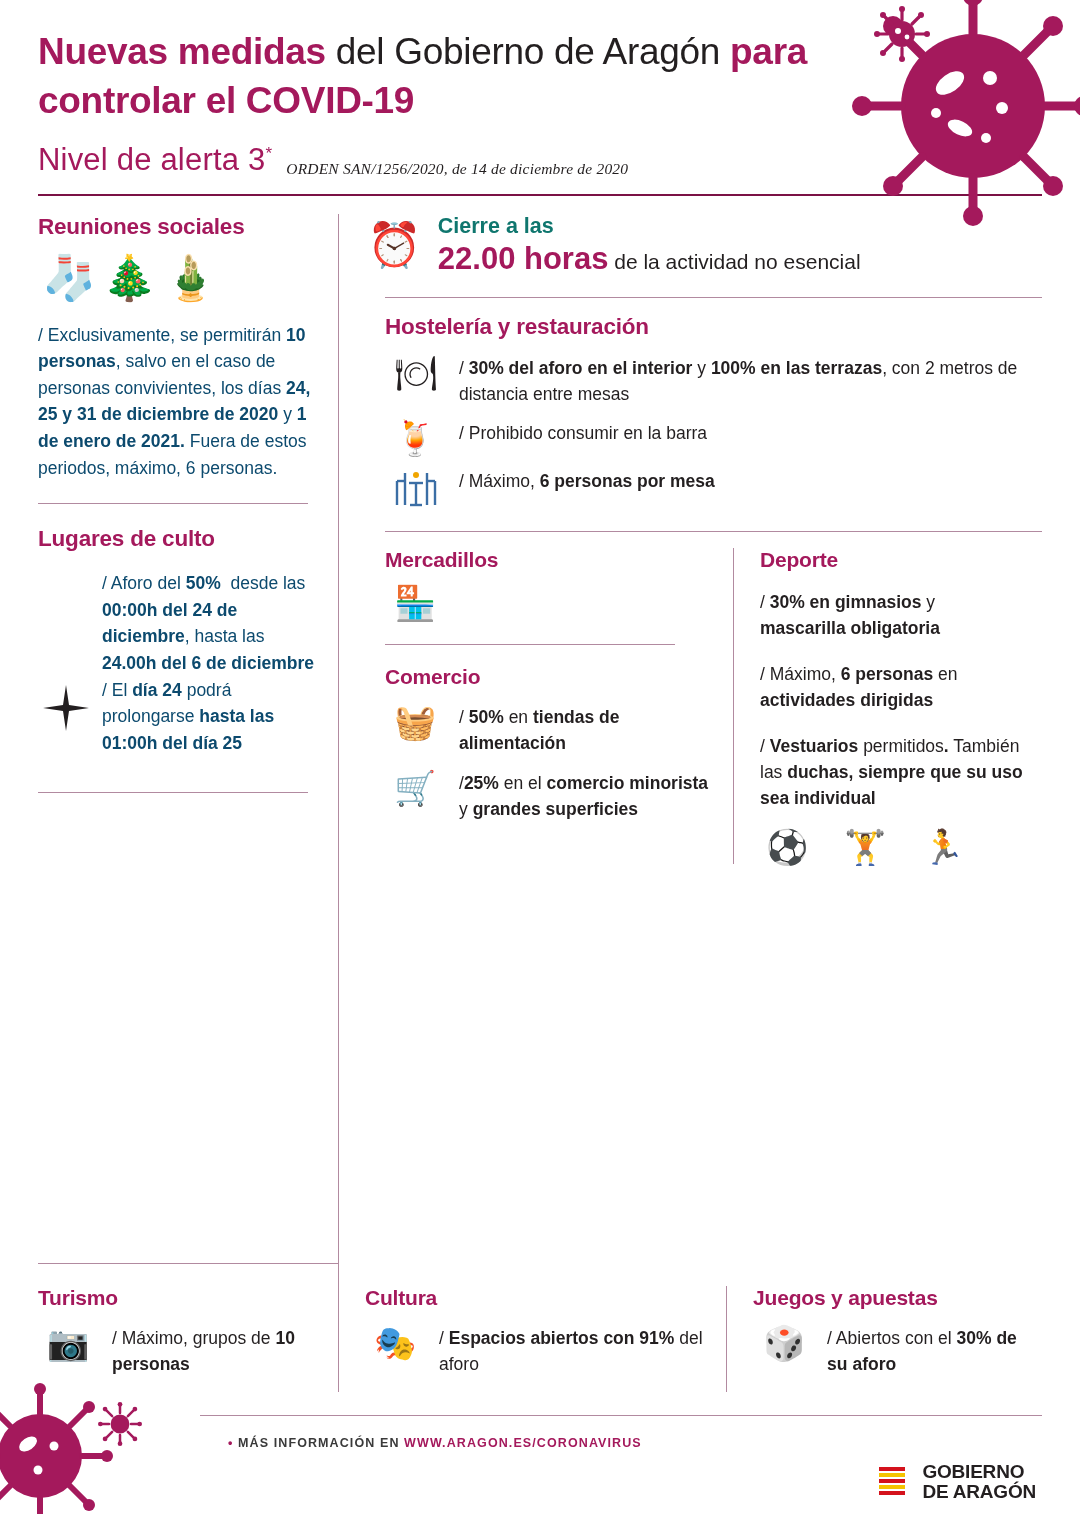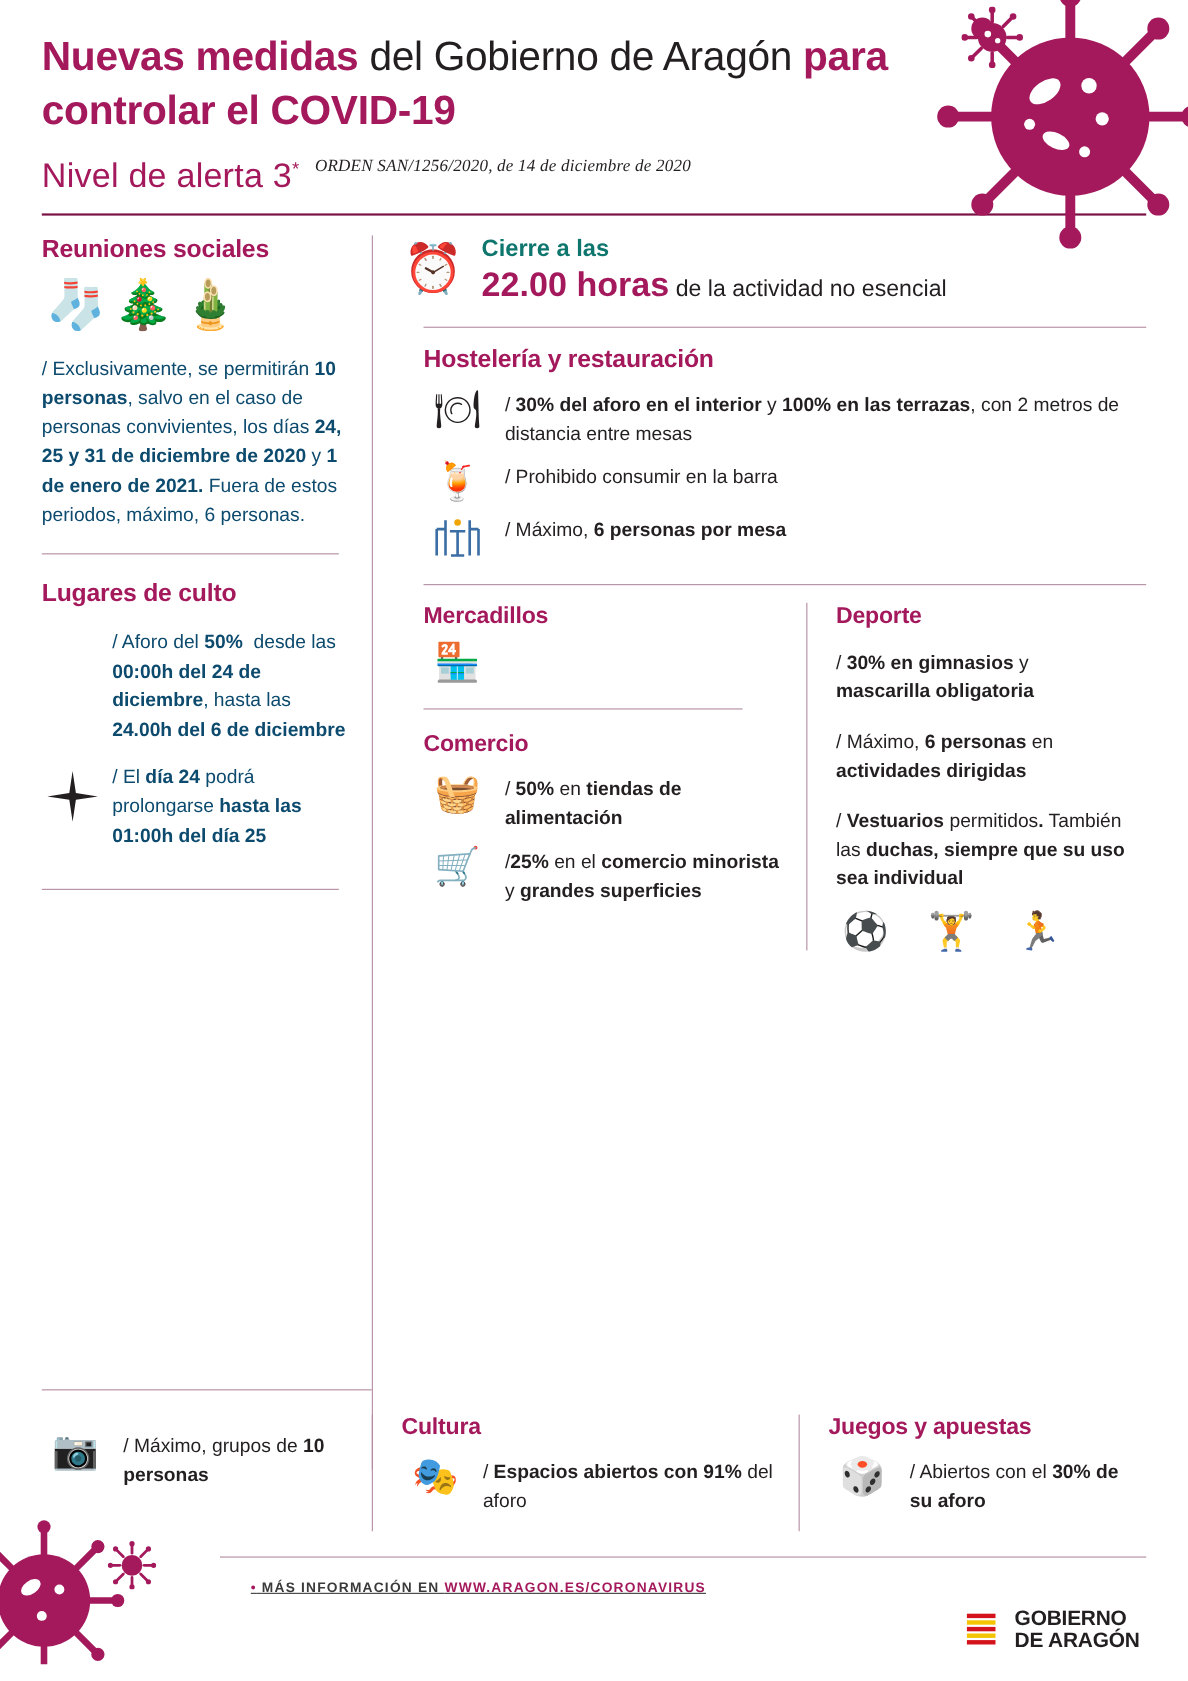--- a/index.html
+++ b/index.html
@@ -14,21 +14,21 @@
   .page { position: relative; width: 1080px; height: 1528px; padding: 0; }
 
   
   .header { position: relative; padding: 28px 40px 0 38px; }
   .title {
     font-size: 37px; line-height: 1.32; font-weight: 400;
     color: #231f20; letter-spacing: -0.3px; max-width: 830px;
   }
   .title .accent { color: #a4195c; font-weight: 700; }
   .subtitle-row {
-    display: flex; align-items: flex-start; gap: 14px;
+    display: flex; align-items: flex-end; gap: 14px;
     margin-top: 16px;
   }
   .subtitle {
     font-size: 31px; color: #a4195c; font-weight: 400;
     letter-spacing: 0.2px;
   }
   .subtitle sup { font-size: 17px; }
   .order {
     font-size: 15.5px; font-style: italic; color: #231f20;
     font-family: "Liberation Serif", serif; letter-spacing: 0.2px;
@@ -93,21 +93,21 @@
   .bottom-band { position: absolute; left: 38px; right: 38px; bottom: 136px; }
   .bottom-cols { display: flex; }
   .bottom-cols .bc { flex: 1; }
   .bottom-cols .bc.mid { border-left: 1px solid #b28aa0; padding-left: 26px; }
   .bottom-cols .bc.right { border-left: 1px solid #b28aa0; padding-left: 26px; }
 
   
   .foot-rule { position: absolute; left: 200px; right: 38px; bottom: 112px; height: 1px; background: #b28aa0; }
   .more-info {
     position: absolute; left: 228px; bottom: 78px;
-    font-size: 12.5px; letter-spacing: 1.1px; font-weight: 700; color: #3a3a3a; text-decoration: underline;
+    font-size: 12.5px; letter-spacing: 1.1px; font-weight: 700; color: #3a3a3a;
   }
   .more-info .dot { color: #a4195c; }
   .more-info .url { color: #a4195c; }
   .gobierno {
     position: absolute; right: 44px; bottom: 26px;
     display: flex; align-items: center; gap: 17px;
   }
   .flag { width: 26px; height: 30px; display: flex; flex-direction: column; gap: 2px; }
   .flag i { display: block; height: 4px; background: #d4121c; }
   .flag i.y { background: #f5c400; }
@@ -256,21 +256,21 @@
       </div>
       <p class="body">/ Exclusivamente, se permitirán <b>10 personas</b>, salvo en el caso de personas convivientes, los días <b>24, 25 y 31 de diciembre de 2020</b> y <b>1 de enero de 2021.</b> Fuera de estos periodos, máximo, 6 personas.</p>
 
       <div class="divider short"></div>
 
       <div class="sect-title">Lugares de culto</div>
       <div class="culto-row" style="margin-top:18px;">
         <div class="culto-icon"></div>
         <p class="body">/ Aforo del <b>50%</b>&nbsp; desde las <b>00:00h del 24 de diciembre</b>, hasta las <b>24.00h del 6 de diciembre</b></p>
       </div>
-      <div class="culto-row" style="margin-top:16px;">
+      <div class="culto-row" style="">
         <div class="culto-icon">
           <svg width="46" height="46" viewBox="0 0 46 46">
               <path d="M23 0 L26 20 L46 23 L26 26 L23 46 L20 26 L0 23 L20 20 Z" fill="#231f20"></path>
             </svg>
         </div>
         <p class="body">/ El <b>día 24</b> podrá prolongarse <b>hasta las 01:00h del día 25</b></p>
       </div>
 
       <div class="divider short" style="margin-top:36px;"></div>
     </div>
@@ -366,20 +366,21 @@
         </div>
       </div>
 
     </div>
   </div>
 
   <div class="bottom-band">
     <div style="height:1px;background:#b28aa0;margin-bottom:22px;width:300px;"></div>
     <div class="bottom-cols">
       <div class="bc" style="width:300px;flex:none;padding-right:20px;">
+        <div class="sect-title small">Turismo</div>
         <div class="item-row" style="margin-top:16px;">
           <div class="item-icon">
               <span class="em sm">📷</span>
             </div>
           <div class="item-text">/ Máximo, grupos de <b>10 personas</b></div>
         </div>
       </div>
       <div class="bc mid" style="flex:1.25;">
         <div class="sect-title small">Cultura</div>
         <div class="item-row" style="margin-top:16px;">

